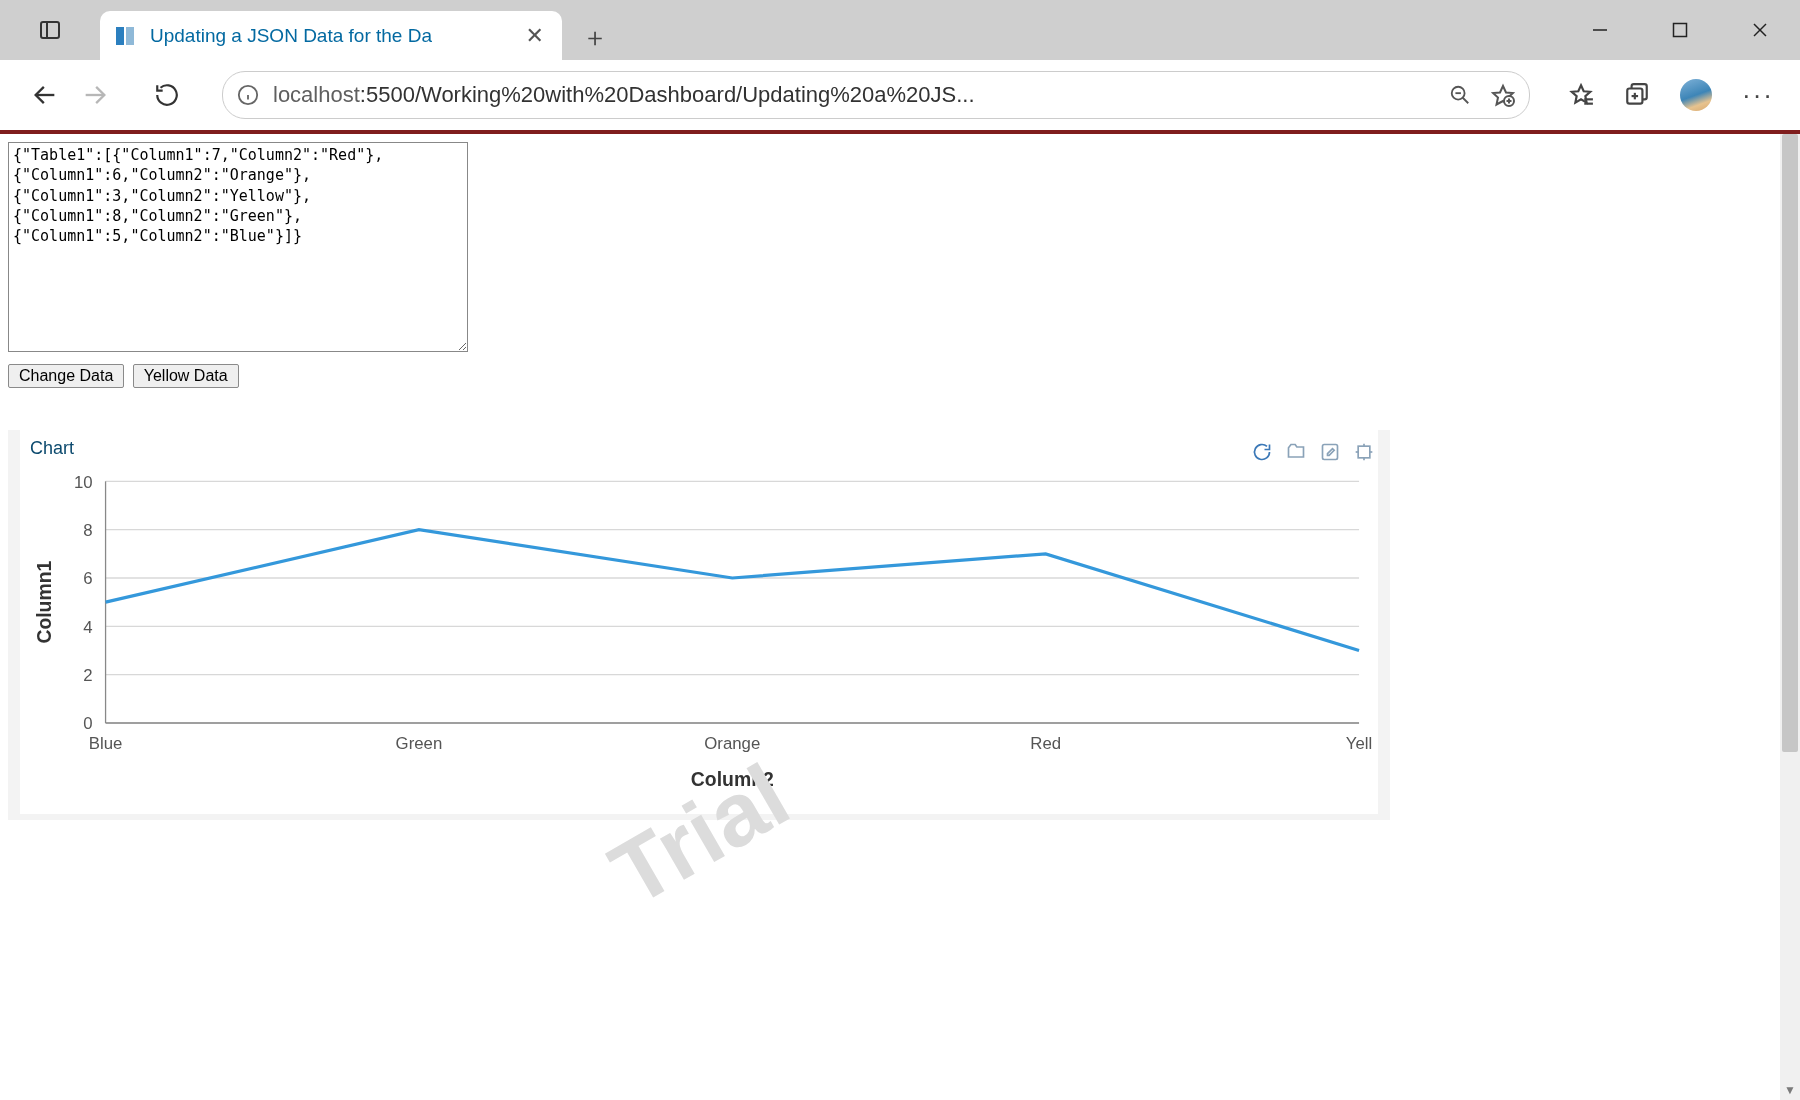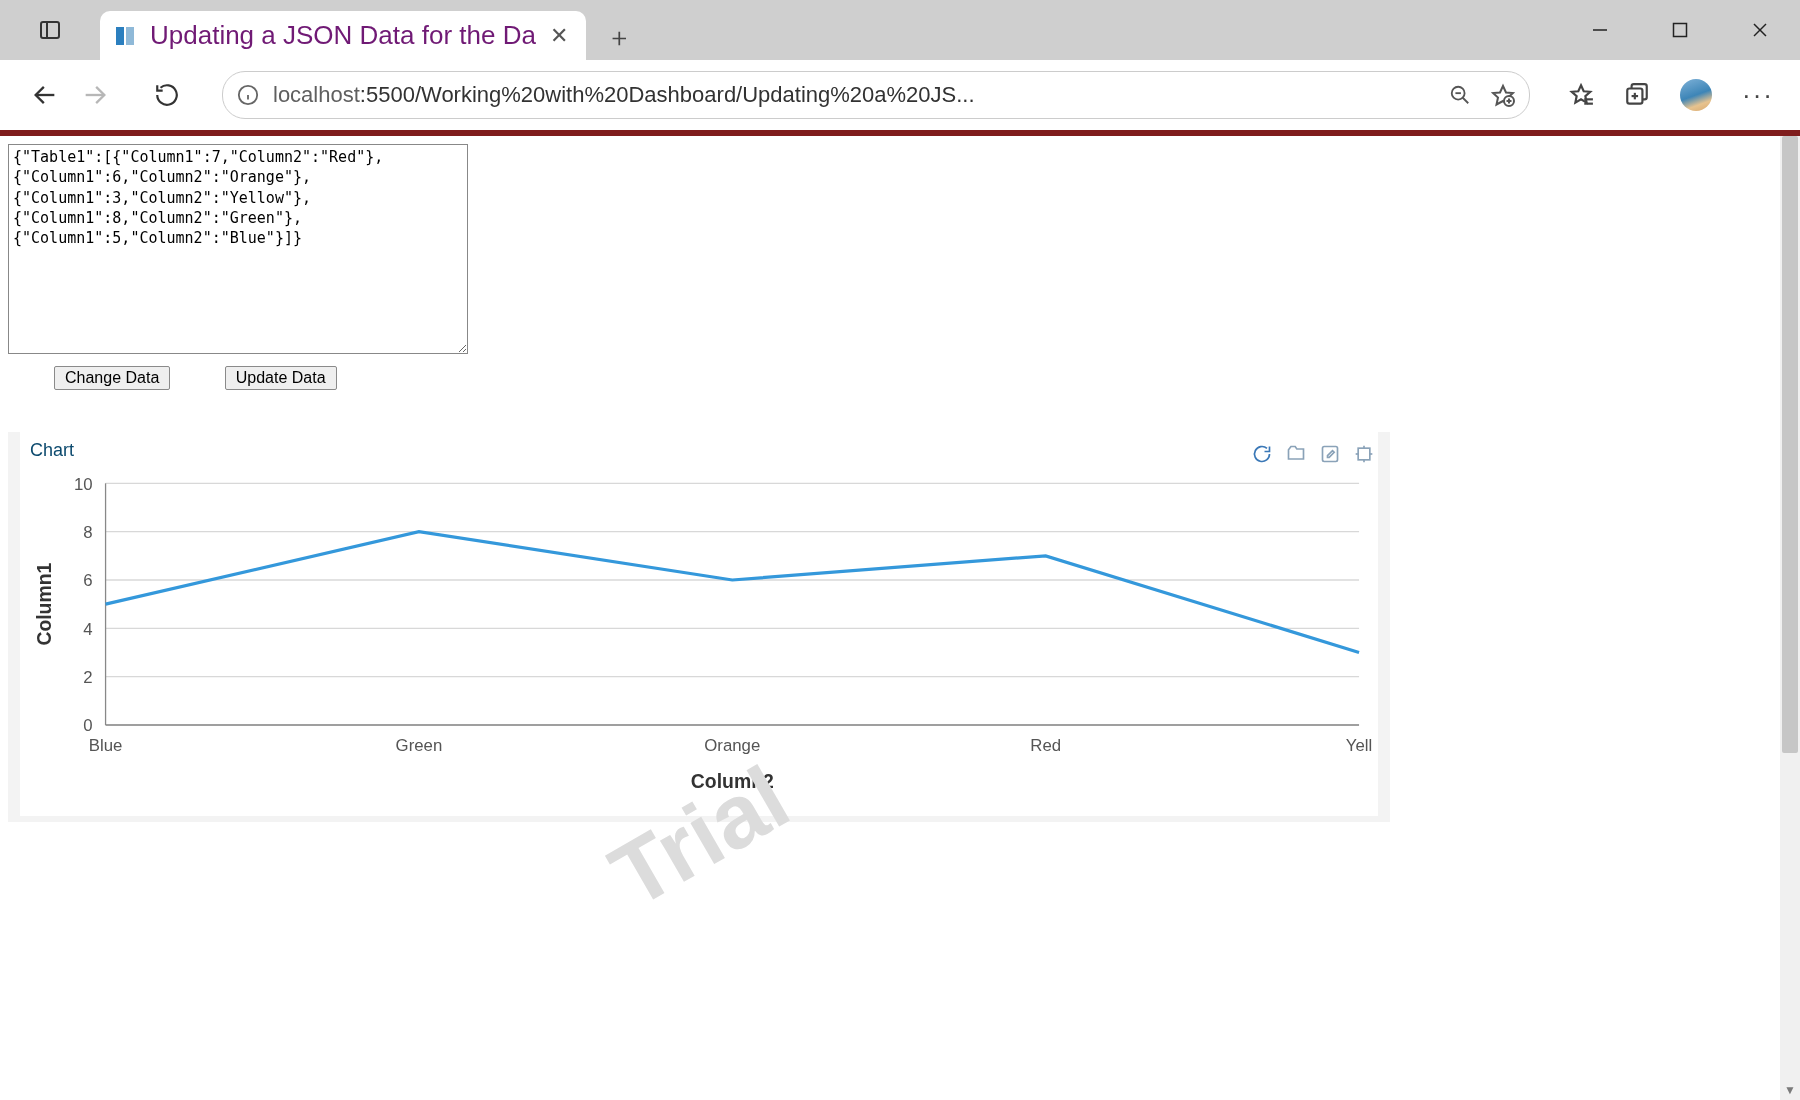--- a/index.html
+++ b/index.html
@@ -3,46 +3,46 @@
 <meta charset="utf-8">
 <style>
   html,body{margin:0;padding:0;font-family:"Segoe UI",Arial,sans-serif;background:#fff;}
   .browser{width:1800px;height:1100px;display:flex;flex-direction:column;box-sizing:border-box;}
   
   .titlebar{height:60px;background:#cfcfcf;display:flex;align-items:flex-end;position:relative;}
   .titlebar .left-icon{width:100px;display:flex;align-items:center;justify-content:center;height:100%;}
   .tab{background:#fff;height:49px;margin-top:11px;border-top-left-radius:10px;border-top-right-radius:10px;
        display:flex;align-items:center;padding:0 18px 0 14px;min-width:430px;position:relative;}
   .tab .favicon{width:22px;height:22px;margin-right:14px;display:flex;}
-  .tab .title{font-size:26px;color:#701a75;white-space:nowrap;overflow:hidden;}
+  .tab .title{font-size:19px;color:#0369a1;white-space:nowrap;overflow:hidden;}
   .tab .close{margin-left:auto;font-size:22px;color:#555;padding-left:14px;}
   .newtab{width:46px;height:46px;display:flex;align-items:center;justify-content:center;font-size:26px;color:#444;margin-left:10px;}
   .window-controls{position:absolute;right:0;top:0;height:60px;display:flex;align-items:center;}
   .window-controls div{width:80px;height:60px;display:flex;align-items:center;justify-content:center;color:#222;}
   
-  .toolbar{height:70px;background:#fff;border-bottom:6px solid #7f1d1d;display:flex;align-items:center;padding:0 20px;}
+  .toolbar{height:70px;background:#fff;border-bottom:4px solid #7f1d1d;display:flex;align-items:center;padding:0 20px;}
   .nav-btn{width:50px;height:50px;display:flex;align-items:center;justify-content:center;color:#555;border-radius:6px;}
   .addrwrap{flex:1;margin:0 14px 0 30px;height:46px;border:1px solid #ccc;border-radius:23px;background:#fff;
             display:flex;align-items:center;padding:0 14px;min-width:0;}
   .addrwrap .info-icon{color:#666;margin-right:14px;display:flex;}
   .url{font-size:22px;color:#3a3a3a;white-space:nowrap;overflow:hidden;text-overflow:ellipsis;flex:1;}
   .url .host{color:#5f5f5f;}
   .url .path{color:#323232;}
   .addrwrap .right-icn{display:flex;align-items:center;gap:20px;margin-left:12px;color:#555;}
   .tool-right{display:flex;align-items:center;gap:30px;margin-left:24px;margin-right:6px;}
   .tool-right .icn{display:flex;align-items:center;justify-content:center;color:#444;}
   .avatar{width:32px;height:32px;border-radius:50%;background:linear-gradient(160deg,#7fb2d8 0%,#3d85b7 50%,#e7c38f 75%,#d9a86c 100%);}
   .dots{font-size:26px;letter-spacing:2px;color:#333;}
   
   .page{flex:1;overflow:auto;position:relative;}
   .page-content{padding:8px 8px 40px 8px;max-width:1382px;}
   textarea.json{width:460px;height:210px;font-family:Consolas,monospace;font-size:15px;line-height:1.35;
                 resize:both;box-sizing:border-box;padding:2px 4px;border:1px solid #888;}
   .btnrow{margin-top:8px;}
-  .btnrow button{font-size:16px;padding:2px 10px;background:#efefef;border:1px solid #8a8a8a;border-radius:2px;margin-right:4px;margin-left:46px;}
+  .btnrow button{font-size:16px;padding:2px 10px;background:#efefef;border:1px solid #8a8a8a;border-radius:2px;margin-right:4px;}
   
   .panel-outer{background:#f3f3f3;margin-top:26px;padding:0 0 6px 0;position:relative;}
   .panel-tools{position:absolute;top:12px;right:16px;display:flex;gap:14px;}
   .panel-tools .pi{color:#8aa2b8;display:flex;}
   .panel-tools .pi.active{color:#3b78b7;}
   .chart-card{background:#fff;margin:42px 12px 0 12px;padding:6px 6px 20px 8px;}
   .chart-title{font-size:18px;color:#0c4a6e;margin:2px 0 12px 2px;}
   .chartwrap{position:relative;width:100%;}
   
   .watermark{position:absolute;left:50%;top:100%;transform:translate(-50%,-10%) rotate(-30deg);
@@ -169,21 +169,21 @@
 
   <div class="page">
     <div class="page-content">
       <textarea class="json" style="">{"Table1":[{"Column1":7,"Column2":"Red"},
 {"Column1":6,"Column2":"Orange"},
 {"Column1":3,"Column2":"Yellow"},
 {"Column1":8,"Column2":"Green"},
 {"Column1":5,"Column2":"Blue"}]}</textarea>
       <div class="btnrow">
         <button>Change Data</button>
-        <button>Update Data</button>
+        <button>Yellow Data</button>
       </div>
 
       <div class="panel-outer">
         <div class="panel-tools">
           <span class="pi active">
               <svg width="20" height="20" viewBox="0 0 24 24" fill="none" stroke="currentColor" stroke-width="2">
                 <path d="M21 12a9 9 0 1 1-3-6.7"></path>
                 <polyline points="21 3 21 9 15 9"></polyline>
               </svg>
             </span>

